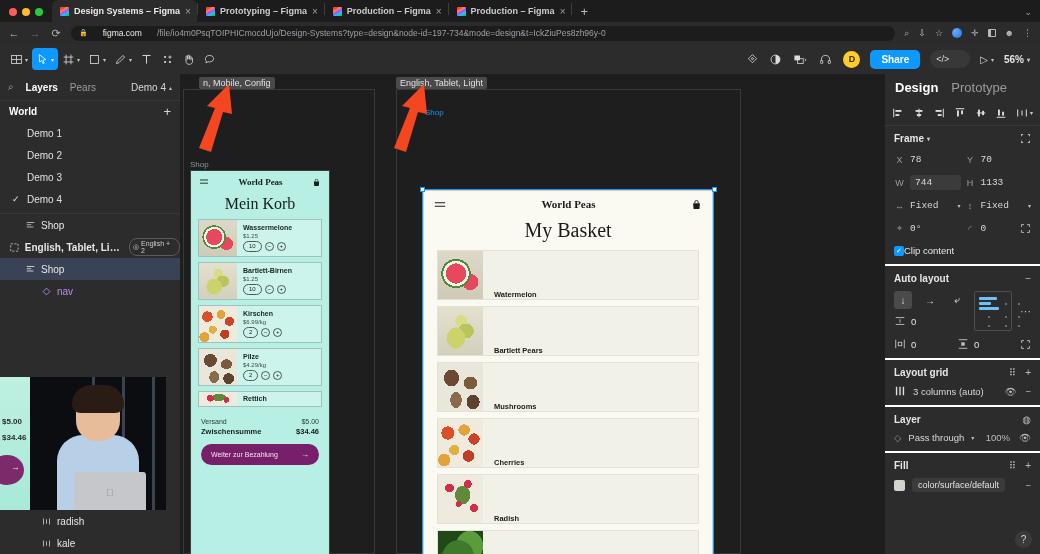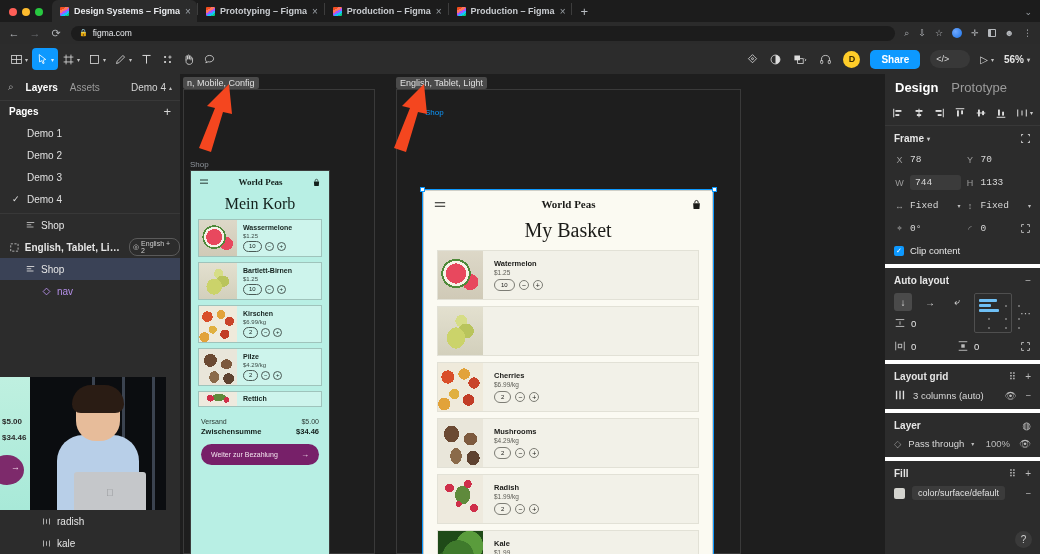--- a/index.html
+++ b/index.html
@@ -38,21 +38,21 @@
   .tabbar-right { margin-left: auto; padding: 0 8px 5px 0; color: #9aa0a6; font-size: 9px; }
 
   .browser-addrbar {
     position: absolute; left: 0; top: 22px; width: 1040px; height: 22px;
     background: #2b2b2b; display: flex; align-items: center; gap: 9px; padding: 0 8px;
   }
   .navbtn { color: #b6b9bd; font-size: 11px; width: 12px; text-align: center; }
   .navbtn.dim { color: #6b6e72; }
   .urlbox {
     flex: 1; height: 15px; background: #1c1c1c; border-radius: 8px;
-    display: flex; align-items: center; padding: 0 8px; gap: 5px;
+    display: flex; align-items: center; padding: 0 8px; gap: 15px;
     font-size: 8.5px; color: #9aa0a6; overflow: hidden; white-space: nowrap;
   }
   .urlbox .lock { font-size: 7px; color: #9aa0a6; }
   .urlbox .dom { color: #e8eaed; }
   .urlicons { display: flex; align-items: center; gap: 9px; color: #b6b9bd; font-size: 9px; }
   .urlicons .av { width: 10px; height: 10px; border-radius: 50%;
     background: radial-gradient(circle at 35% 35%, #6fa8ff, #1a73e8); }
   .sq { width: 8px; height: 8px; border: 1.2px solid #b6b9bd; border-radius: 1px; }
   .sq.split { border-left-width: 3px; }
 
@@ -174,21 +174,21 @@
   .handle { position: absolute; width: 5px; height: 5px; background: #fff;
     border: 1px solid #0d99ff; }
   .t-nav { height: 26px; display: flex; align-items: center; padding: 0 10px; }
   .t-logo { flex: 1; text-align: center; font-family: "Liberation Serif", serif;
     font-size: 11px; font-weight: bold; color: #1b1b18; }
   .t-title { text-align: center; font-family: "Liberation Serif", serif;
     font-size: 20px; color: #1b1b18; padding: 2px 0 8px; }
   .t-item { margin: 0 13px 6px; background: #f2f1e8; border: 1px solid #e2e1d6;
     display: flex; height: 50px; overflow: hidden; }
   .t-thumb { width: 45px; height: 50px; flex: 0 0 45px; background-size: cover; }
-  .t-info { padding: 8px 0 0 11px; flex: 1; min-width: 0; }
+  .t-info { padding: 8px 0 0 11px; flex: 1; min-width: 0; margin-top: 31px; }
   .t-name { font-size: 7.5px; font-weight: bold; color: #1b1b18; }
   .t-price { font-size: 6.5px; color: #5c5c55; margin-top: 1px; }
   .t-qty { display: flex; gap: 4px; align-items: center; margin-top: 3px; }
   .t-pill { border: 1px solid #7d7d75; border-radius: 7px; font-size: 6px;
     color: #1b1b18; padding: 0 6px; line-height: 10px; }
   .t-circ { width: 10px; height: 10px; border-radius: 50%; border: 1px solid #7d7d75;
     font-size: 7px; color: #1b1b18; display: flex; align-items: center; justify-content: center; }
 
   
   .th-watermelon { background:
@@ -236,32 +236,32 @@
   .ann { position: absolute; pointer-events: none; }
 
   
   .right-panel { position: absolute; left: 885px; top: 74px; width: 155px; height: 480px;
     background: #2c2c2c; color: #e6e6e6; font-size: 9.5px; }
   .rp-tabs { height: 26px; display: flex; align-items: center; gap: 13px; padding: 0 10px; }
   .rp-tabs .t { font-size: 13px; color: #9b9b9b; }
   .rp-tabs .t.sel { color: #fff; font-weight: bold; }
   .align-row { height: 26px; display: flex; align-items: center; justify-content: space-between;
     padding: 0 7px; border-bottom: 1px solid #383838; }
-  .sec { padding: 7px 9px 8px; border-bottom: 4px solid #ffffff; }
+  .sec { padding: 7px 9px 8px; border-bottom: 2px solid #ffffff; }
   .sec-hd { display: flex; align-items: center; font-size: 10px; color: #e6e6e6;
     font-weight: bold; margin-bottom: 7px; }
   .sec-hd .r { margin-left: auto; display: flex; gap: 9px; align-items: center;
     color: #bdbdbd; font-weight: normal; }
   .fgrid { display: grid; grid-template-columns: 1fr 1fr; gap: 6px 4px; }
   .fcell { display: flex; align-items: center; gap: 5px; height: 17px;
     font-size: 9.5px; color: #d8d8d8; }
   .fcell .lab { width: 11px; color: #9b9b9b; font-size: 9px; text-align: center; flex: 0 0 11px; }
   .fcell .val { flex: 1; white-space: nowrap; overflow: hidden; font-family: Liberation Mono, monospace; }
   .fcell .val.box { background: #3b3b3b; border-radius: 3px; padding: 2px 5px; }
-  .chkrow { display: flex; align-items: center; gap: 6px; margin-top: 8px; font-size: 9.5px; }
+  .chkrow { display: flex; align-items: center; margin-top: 8px; font-size: 9.5px; }
   .chkbox { width: 10px; height: 10px; border-radius: 2px; background: #0d99ff;
     color: #fff; font-size: 7px; display: flex; align-items: center; justify-content: center; }
   .al-dirs { display: flex; align-items: center; gap: 9px; }
   .al-btn { width: 18px; height: 18px; border-radius: 3px; display: flex;
     align-items: center; justify-content: center; color: #ddd; font-size: 10px; }
   .al-btn.on { background: #4a4a4a; }
   .al-pad { width: 52px; height: 40px; border: 1px solid #4f4f4f; border-radius: 2px;
     position: relative; }
   .al-pad .bar { position: absolute; background: #6fc0f5; height: 3px; border-radius: 1px; }
   .al-pad .d { position: absolute; width: 1.5px; height: 1.5px; background: #7a7a7a; border-radius: 50%; }
@@ -314,20 +314,21 @@
     <div class="tabbar-right">⌄</div>
   </div>
 
   <div class="browser-addrbar">
     <span class="navbtn">←</span>
     <span class="navbtn dim">→</span>
     <span class="navbtn">⟳</span>
     <div class="urlbox">
       <span class="lock">🔒</span>
       <span class="dom">figma.com</span>
+        <span>/file/io4m0PsqTOIPHICmocdUjo/Design-Systems?type=design&amp;node-id=197-734&amp;mode=design&amp;t=IckZiuPes8zh96y-0</span>
     </div>
     <div class="urlicons">
       <span>⌕</span>
       <span>⇩</span>
       <span>☆</span>
       <span class="av"></span>
       <span>✛</span>
       <span class="sq split"></span>
       <span>☻</span>
       <span>⋮</span>
@@ -428,29 +429,29 @@
         <span>56%</span>
         <span class="caret">▾</span>
       </span>
     </div>
   </div>
 
   <div class="left-panel">
     <div class="lp-tabs">
       <span class="srch">⌕</span>
       <span class="t sel">Layers</span>
-      <span class="t">Assets</span>
+      <span class="t">Pears</span>
       <span class="pg">
         <span>Demo 4</span>
         <span class="caret">▴</span>
       </span>
     </div>
 
     <div class="pages-hd">
-      <span>Pages</span>
+      <span>World</span>
       <span class="plus">+</span>
     </div>
 
     <div class="page-row">
       <span>Demo 1</span>
     </div>
     <div class="page-row">
       <span>Demo 2</span>
     </div>
     <div class="page-row">
@@ -525,21 +526,21 @@
             <path d="M2 2v8M6 3v6M10 2v8" stroke="#bdbdbd" stroke-width="1.2"></path>
           </svg>
         <span class="ilbl">kale</span>
       </div>
 
     </div>
   </div>
 
   <div class="canvas">
 
-    <div class="frame-tag" style="left:3px; top:3px;">n, Mobile, Config</div>
+    <div class="frame-tag" style="left:19px; top:3px;">n, Mobile, Config</div>
     <div class="frame-tag" style="left:216px; top:3px;">English, Tablet, Light</div>
 
     <div style="position:absolute; left:3px; top:15px; width:192px; height:465px; border:1px solid #3a3a3a;"></div>
     <div style="position:absolute; left:216px; top:15px; width:345px; height:465px; border:1px solid #3a3a3a;"></div>
 
     <div class="shop-tag" style="left:10px; top:86px;">Shop</div>
     <div class="shop-tag sel" style="left:245px; top:34px;">Shop</div>
 
     <div class="mframe">
       <div class="m-nav">
@@ -649,40 +650,49 @@
           <div class="t-qty">
             <span class="t-pill">10</span>
             <span class="t-circ">−</span>
             <span class="t-circ">+</span>
           </div>
         </div>
       </div>
 
       <div class="t-item">
         <div class="t-thumb th-pears"></div>
+        <div class="t-info">
+          <div class="t-name">Bartlett Pears</div>
+          <div class="t-price">$1.25</div>
+          <div class="t-qty">
+            <span class="t-pill">10</span>
+            <span class="t-circ">−</span>
+            <span class="t-circ">+</span>
+          </div>
+        </div>
+      </div>
+
+      <div class="t-item">
+        <div class="t-thumb th-mushrooms"></div>
+        <div class="t-info">
+          <div class="t-name">Mushrooms</div>
+          <div class="t-price">$4.29/kg</div>
+          <div class="t-qty">
+            <span class="t-pill">2</span>
+            <span class="t-circ">−</span>
+            <span class="t-circ">+</span>
+          </div>
+        </div>
       </div>
 
       <div class="t-item">
         <div class="t-thumb th-cherries"></div>
         <div class="t-info">
           <div class="t-name">Cherries</div>
           <div class="t-price">$6.99/kg</div>
-          <div class="t-qty">
-            <span class="t-pill">2</span>
-            <span class="t-circ">−</span>
-            <span class="t-circ">+</span>
-          </div>
-        </div>
-      </div>
-
-      <div class="t-item">
-        <div class="t-thumb th-mushrooms"></div>
-        <div class="t-info">
-          <div class="t-name">Mushrooms</div>
-          <div class="t-price">$4.29/kg</div>
           <div class="t-qty">
             <span class="t-pill">2</span>
             <span class="t-circ">−</span>
             <span class="t-circ">+</span>
           </div>
         </div>
       </div>
 
       <div class="t-item">
         <div class="t-thumb th-radish"></div>

